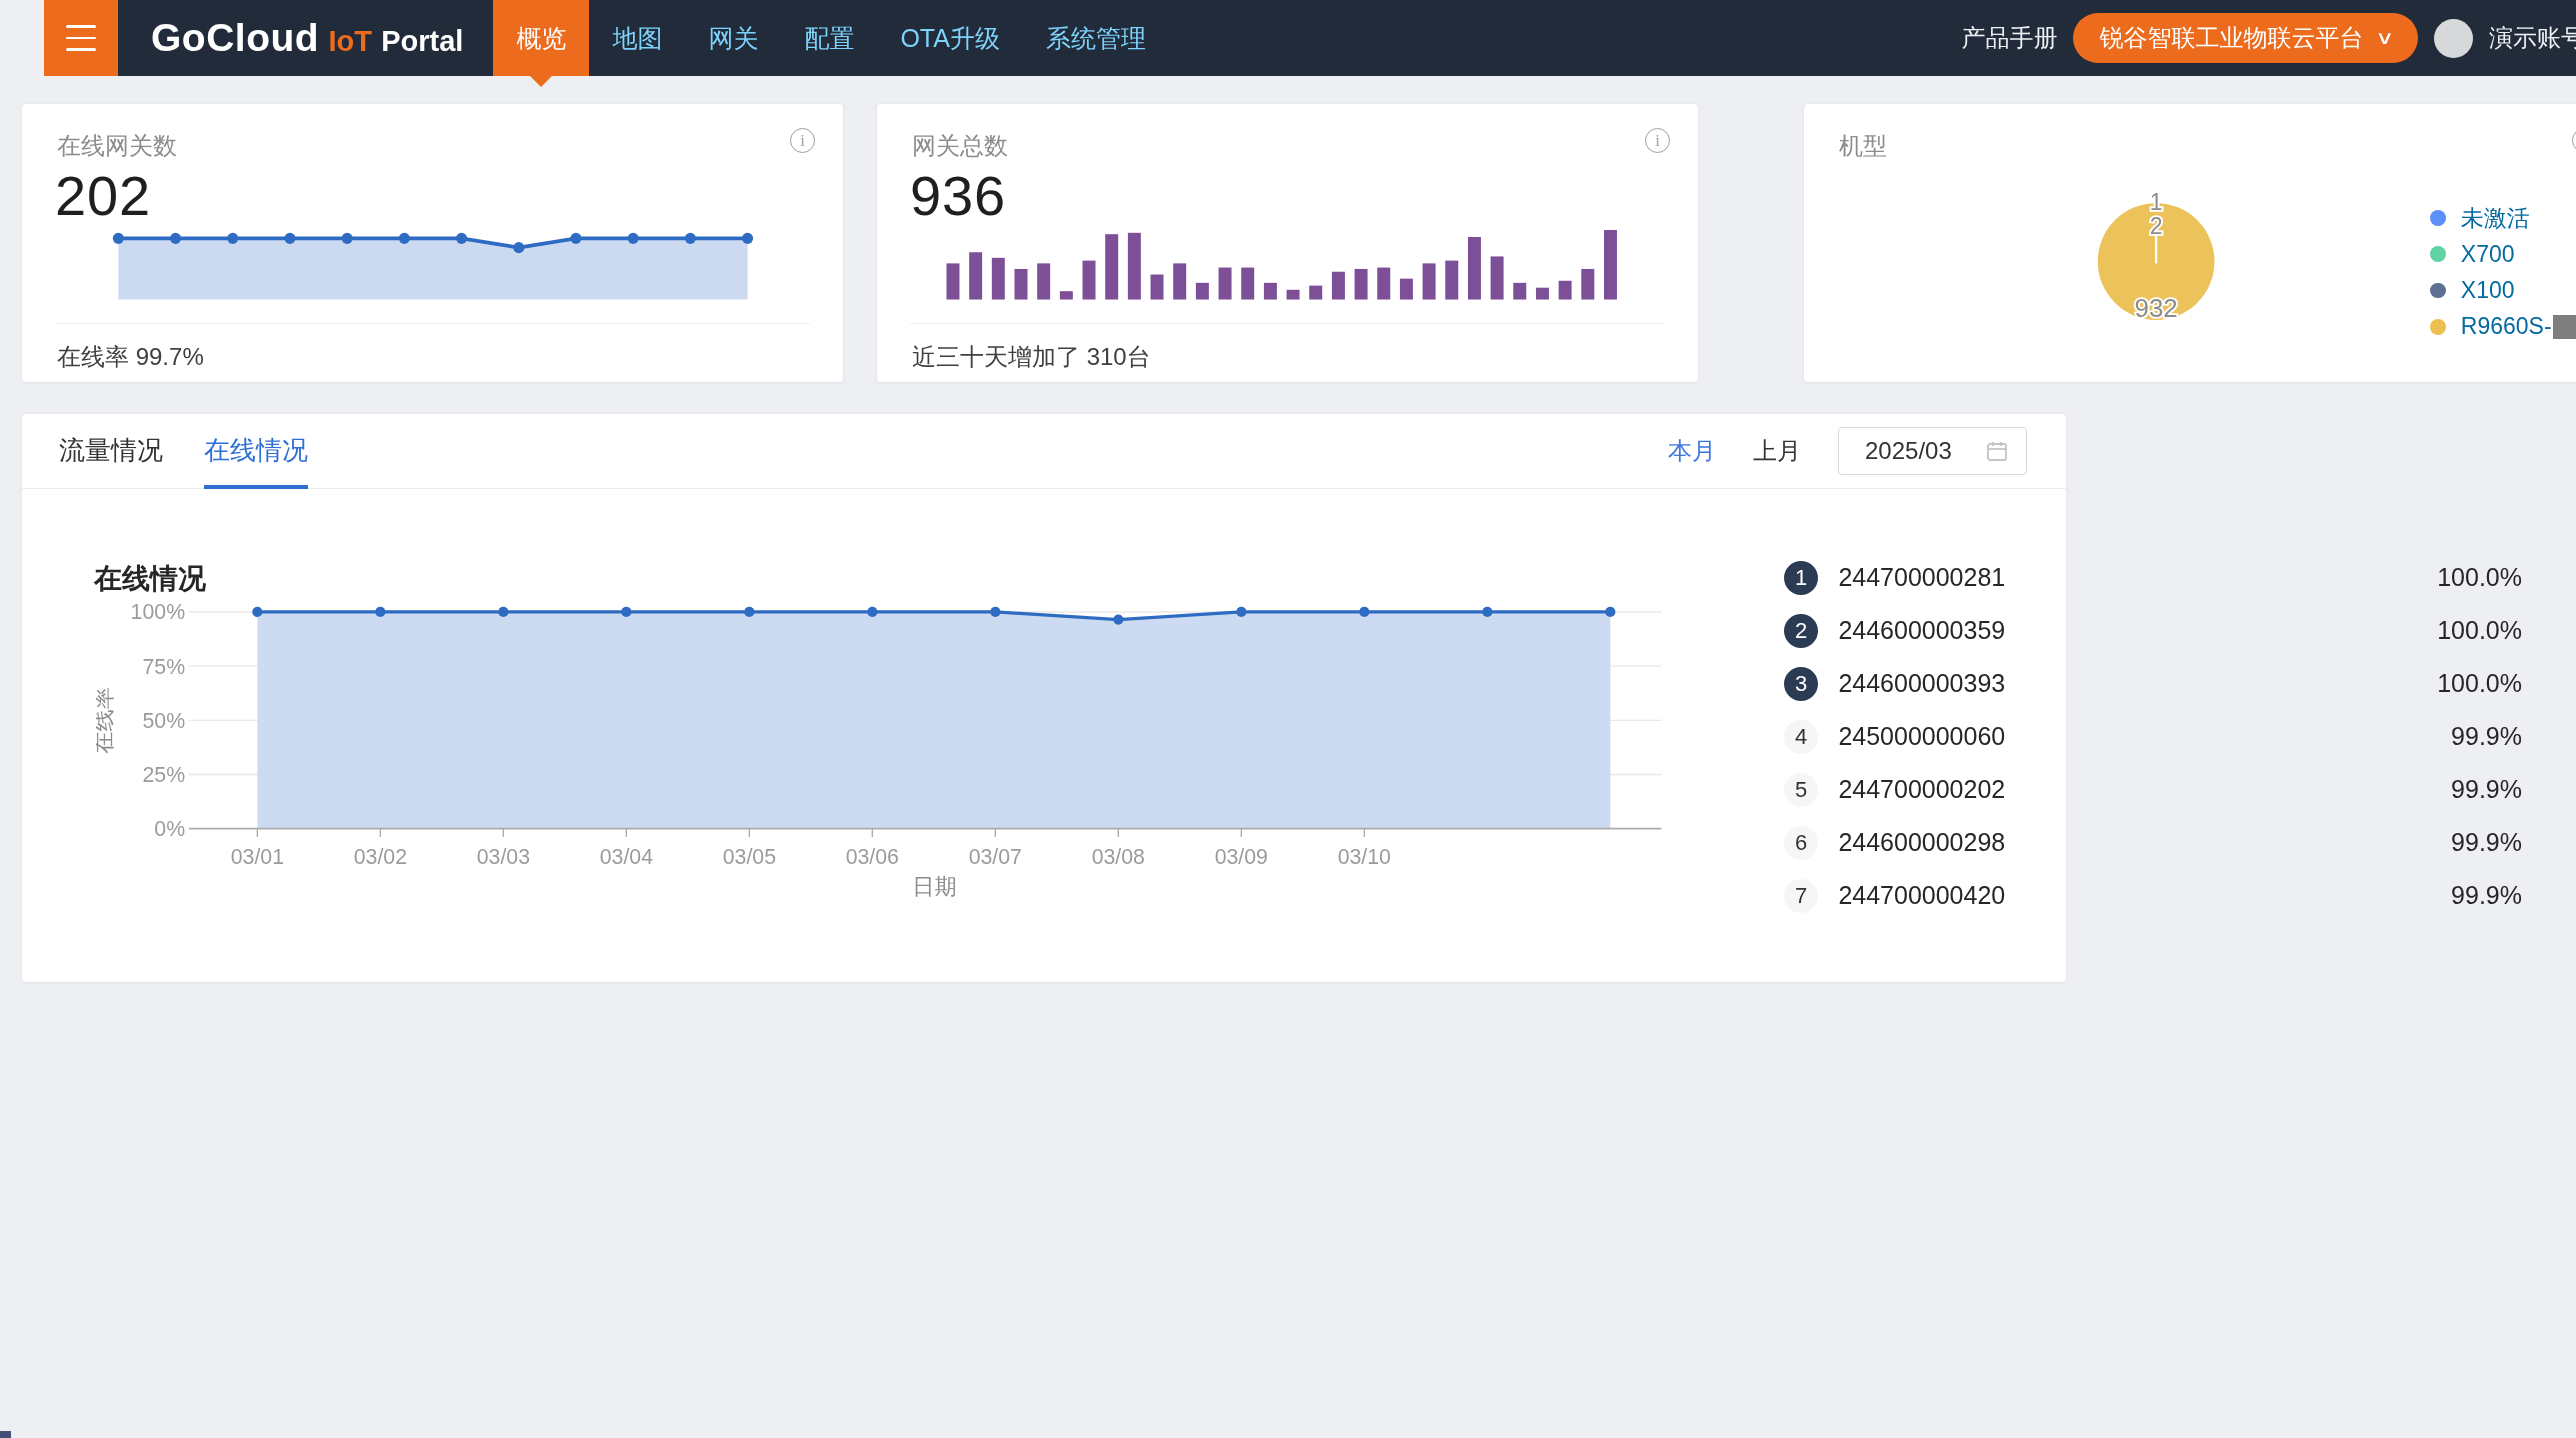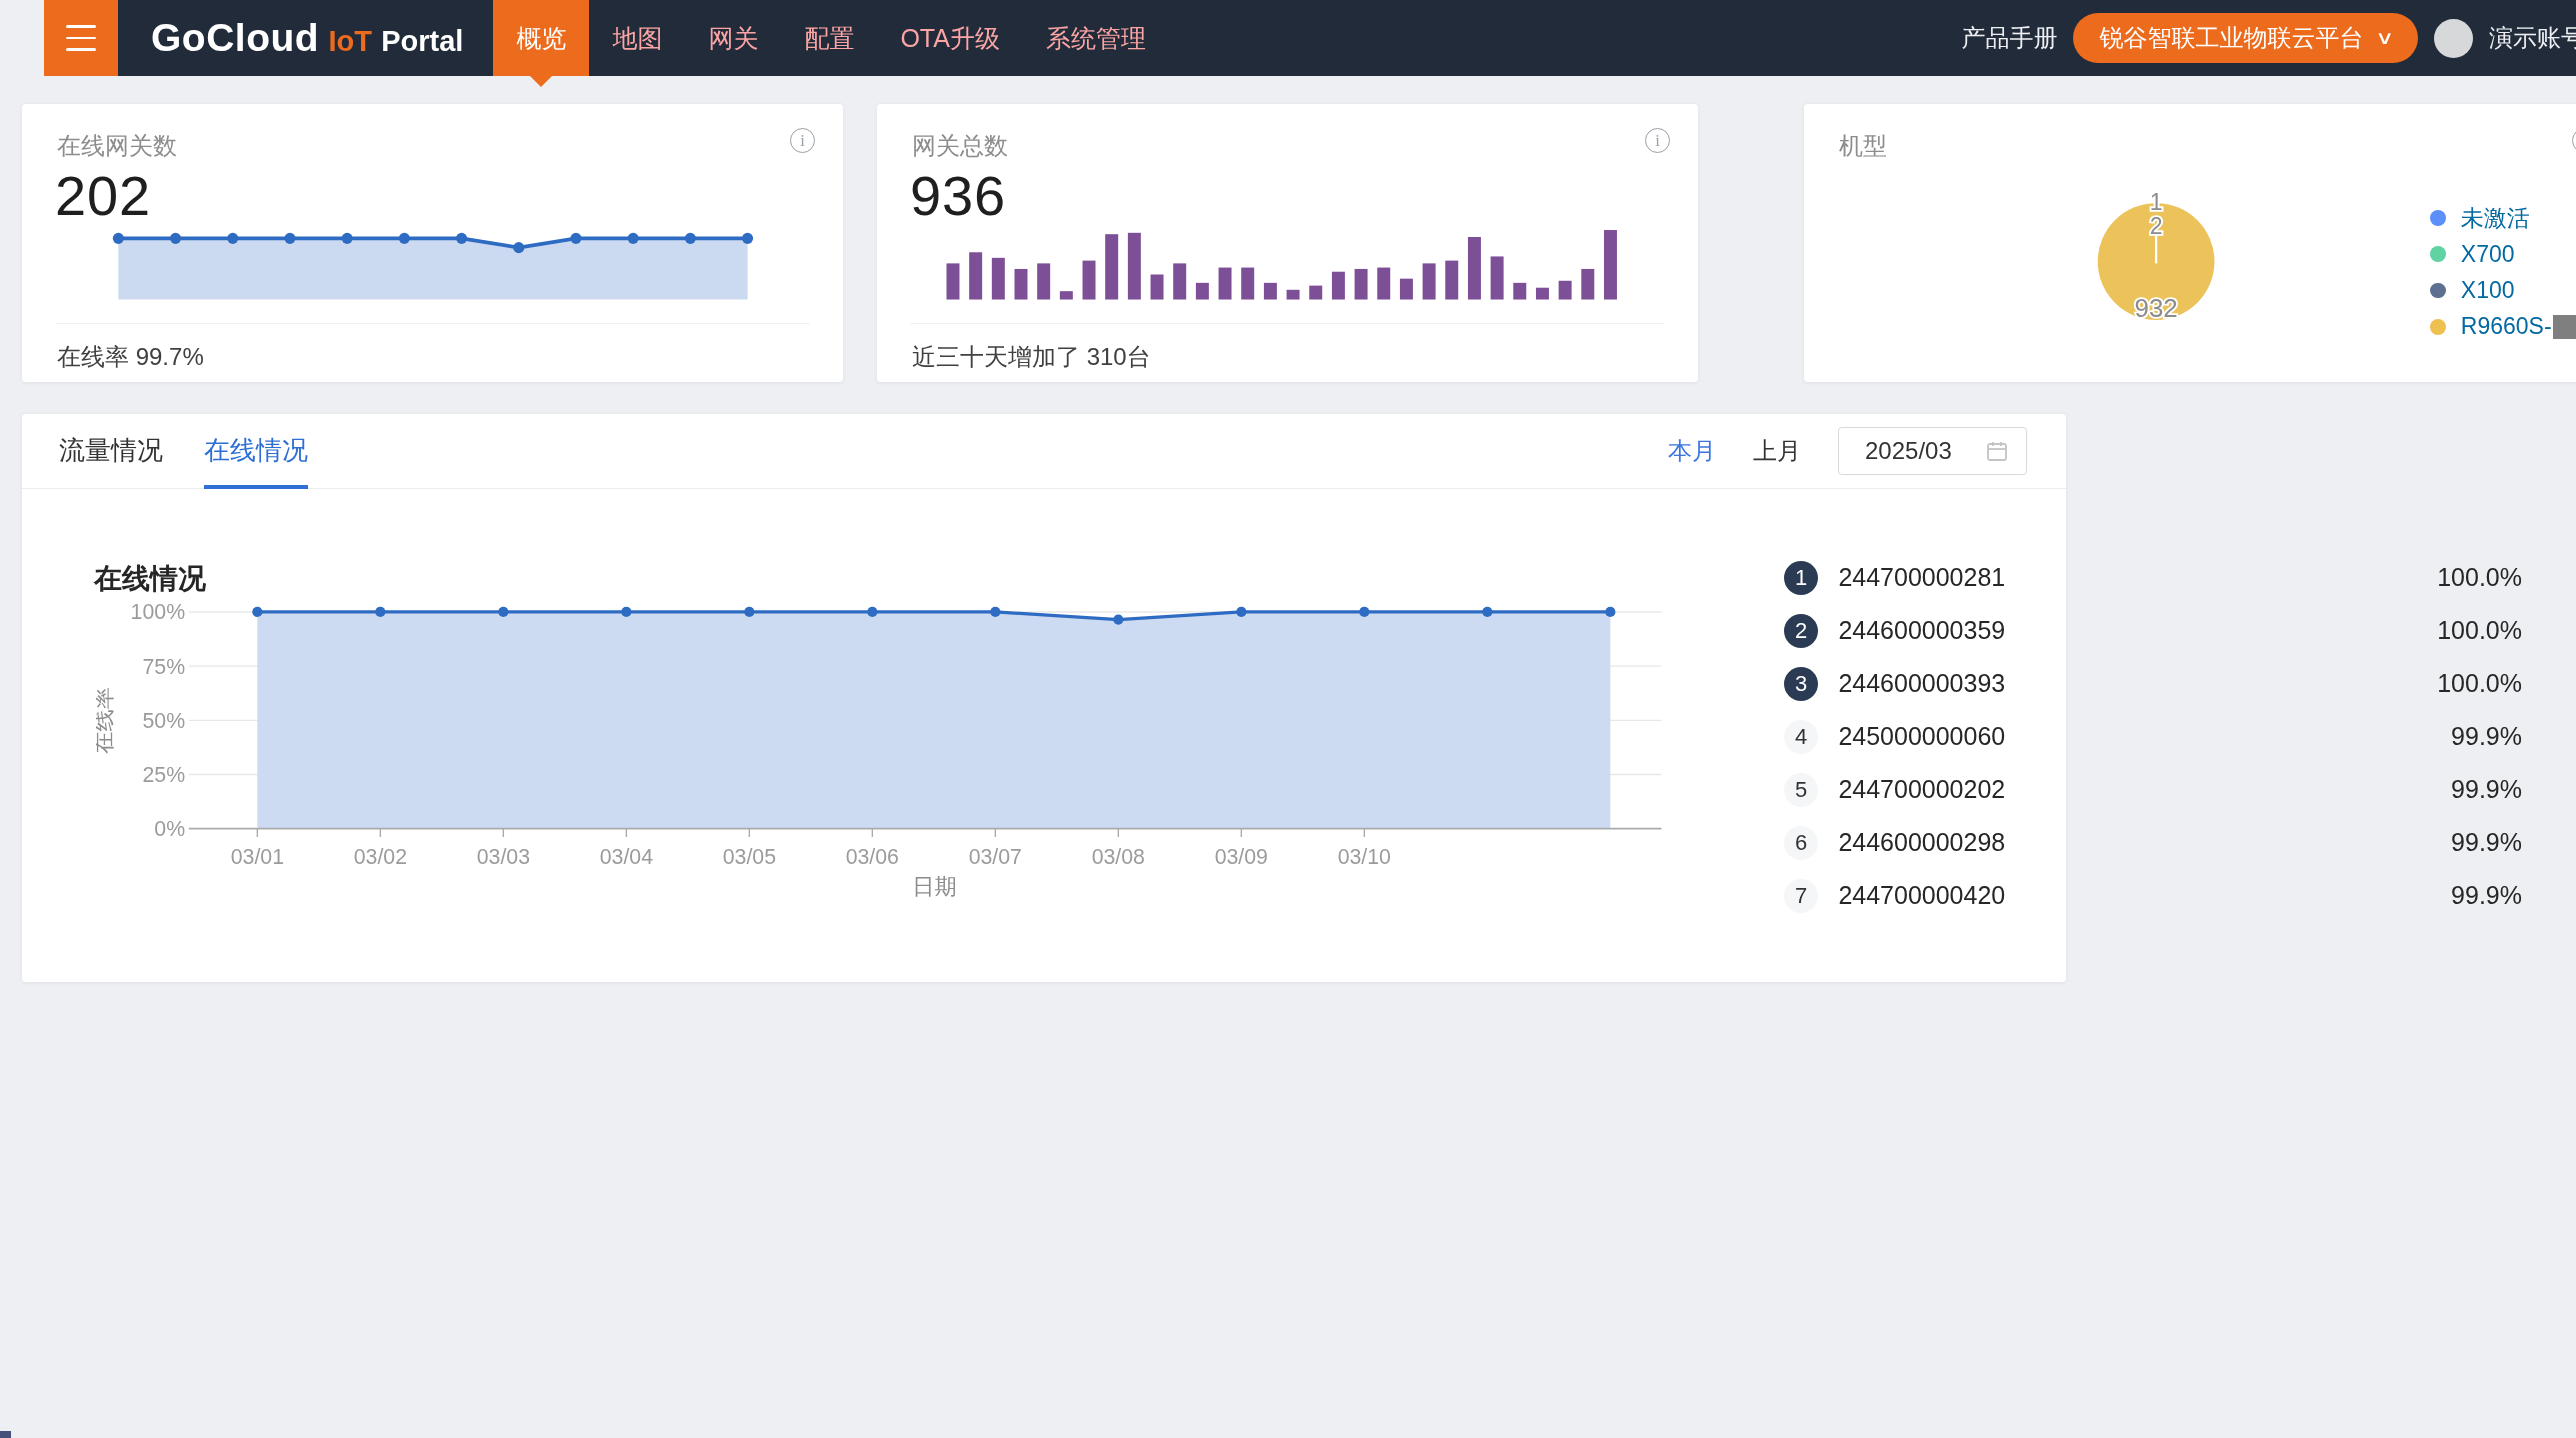--- a/index.html
+++ b/index.html
@@ -9,21 +9,21 @@
 
   
   .navbar { position:absolute; top:0; left:0; width:100%; height:76px; background:#212b3a; display:flex; align-items:center; z-index:10;margin-left:44px; }
   .hamburger { width:74px; height:76px; background:#ec6b1d; display:flex; flex-direction:column; justify-content:center; align-items:center; cursor:pointer; flex:0 0 auto; }
   .hamburger i { display:block; width:30px; height:2.8px; background:#fff; border-radius:1.9px; margin:4.2px 0; }
   .logo { margin-left:33px; white-space:nowrap; display:flex; align-items:baseline; gap:9.3px; }
   .logo .p1 { color:#fff; font-size:39px; font-weight:700; letter-spacing:0.5px; }
   .logo .p2 { color:#ec6b1d; font-size:29px; font-weight:700; }
   .logo .p3 { color:#fff; font-size:29px; font-weight:700; }
   .nav-tabs { display:flex; height:76px; margin-left:30px; }
-  .nav-tab { position:relative; height:76px; line-height:76px; padding:0 23px; font-size:25px; color:#fca5a5; cursor:pointer; white-space:nowrap; }
+  .nav-tab { position:relative; height:76px; line-height:76px; padding:0 23px; font-size:25px; color:#7dd3fc; cursor:pointer; white-space:nowrap; }
   .nav-tab.active { background:#ec6b1d; color:#fff; }
   .nav-tab.active::after { content:""; position:absolute; left:50%; bottom:-11px; transform:translateX(-50%);
       border:12px solid transparent; border-top:12px solid #ec6b1d; border-bottom:0; }
   .nav-right { margin-left:auto; display:flex; align-items:center; gap:16px; padding-right:35px; }
   .nav-link { color:#eef0f3; font-size:24px; cursor:pointer; white-space:nowrap; }
   .tenant-pill { background:#ec6b1d; color:#fff; font-size:24px; height:50px; border-radius:25px;
       display:flex; align-items:center; gap:15px; padding:0 26px; cursor:pointer; white-space:nowrap; }
   .tenant-pill .chev { font-size:18.5px; transform:scaleX(1.4); }
   .avatar { width:39px; height:39px; border-radius:50%; background:#d6d8da; }
 

